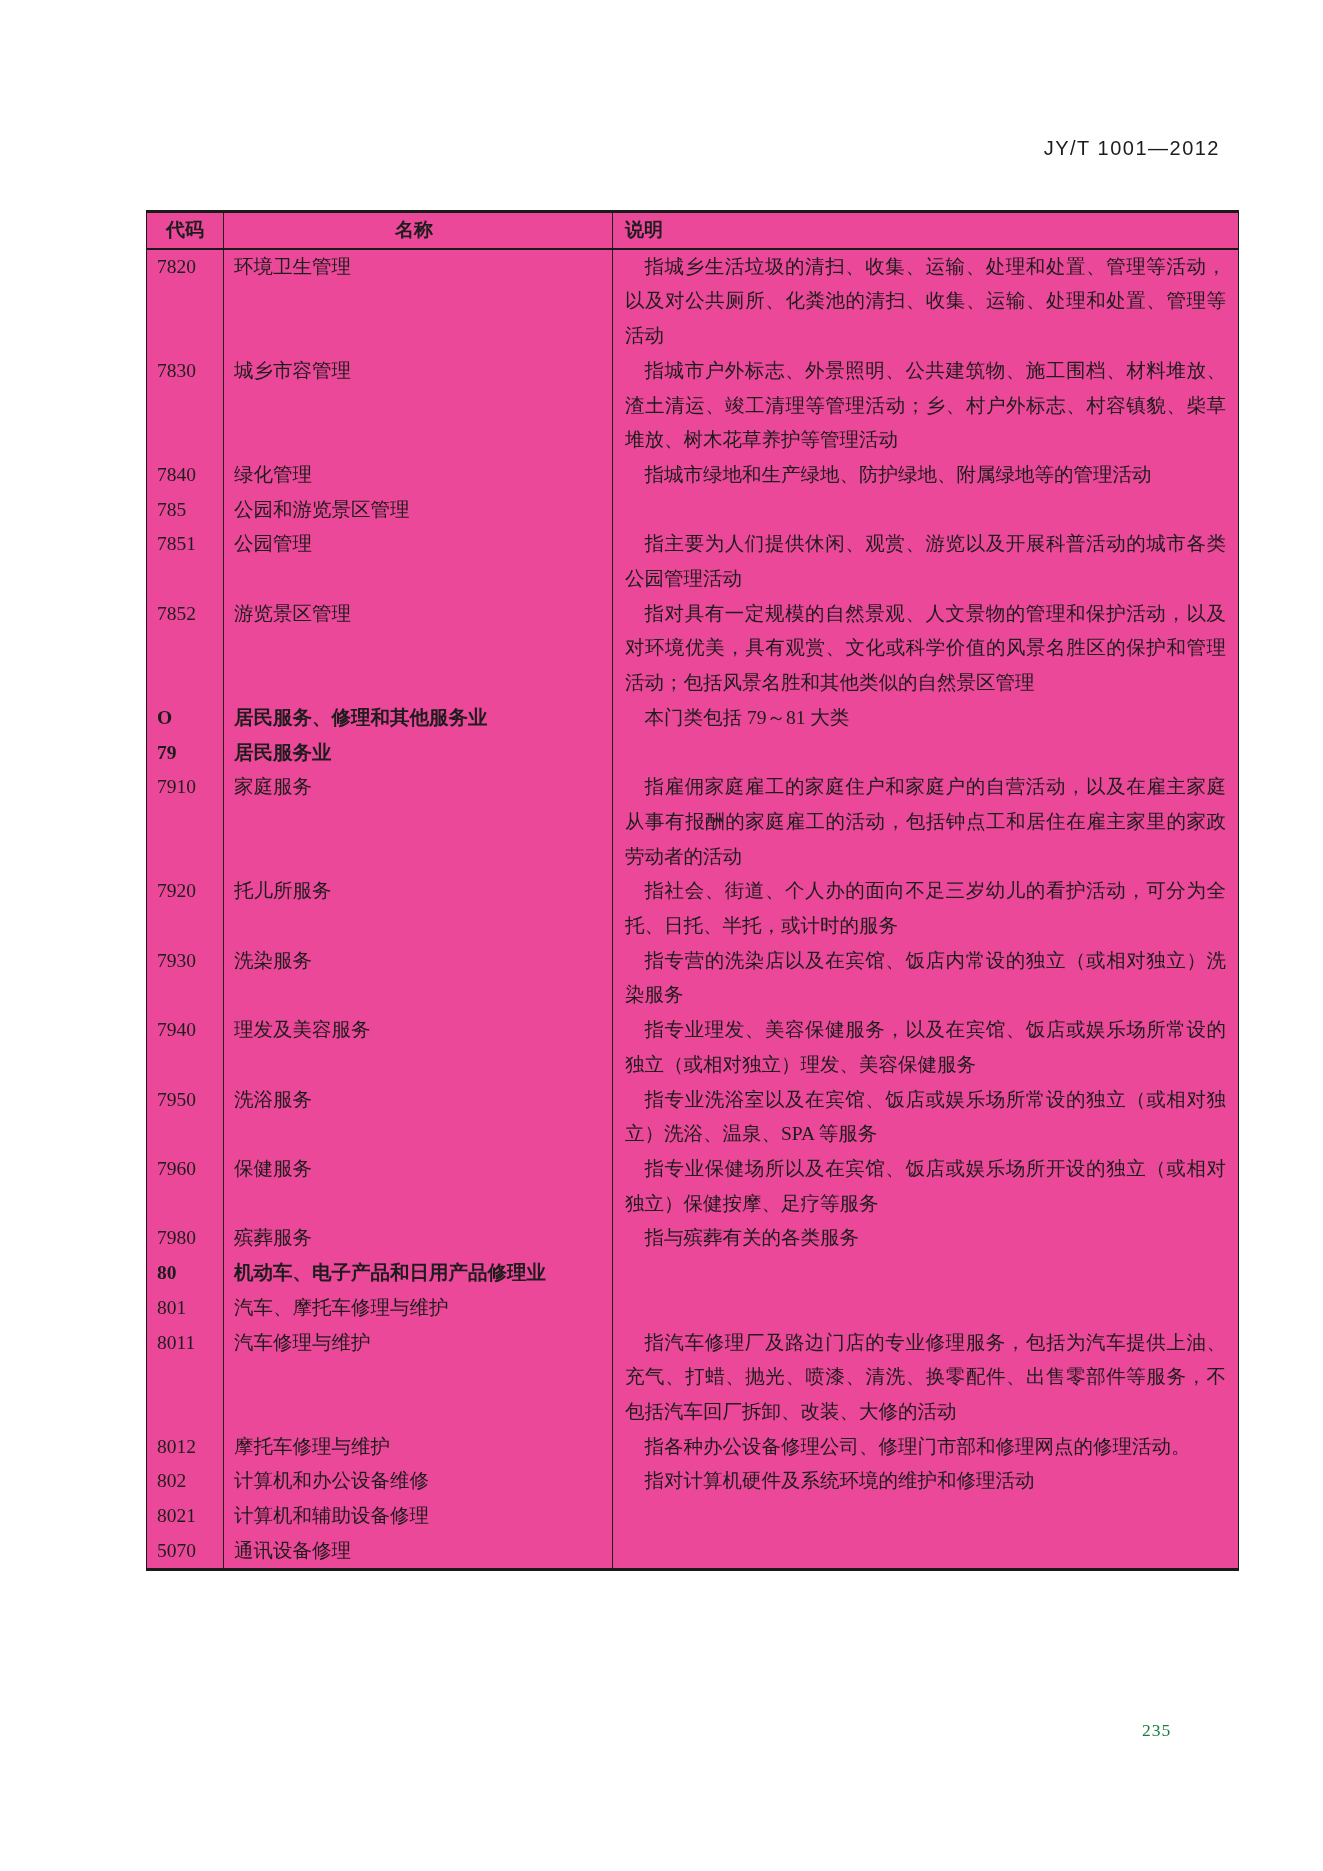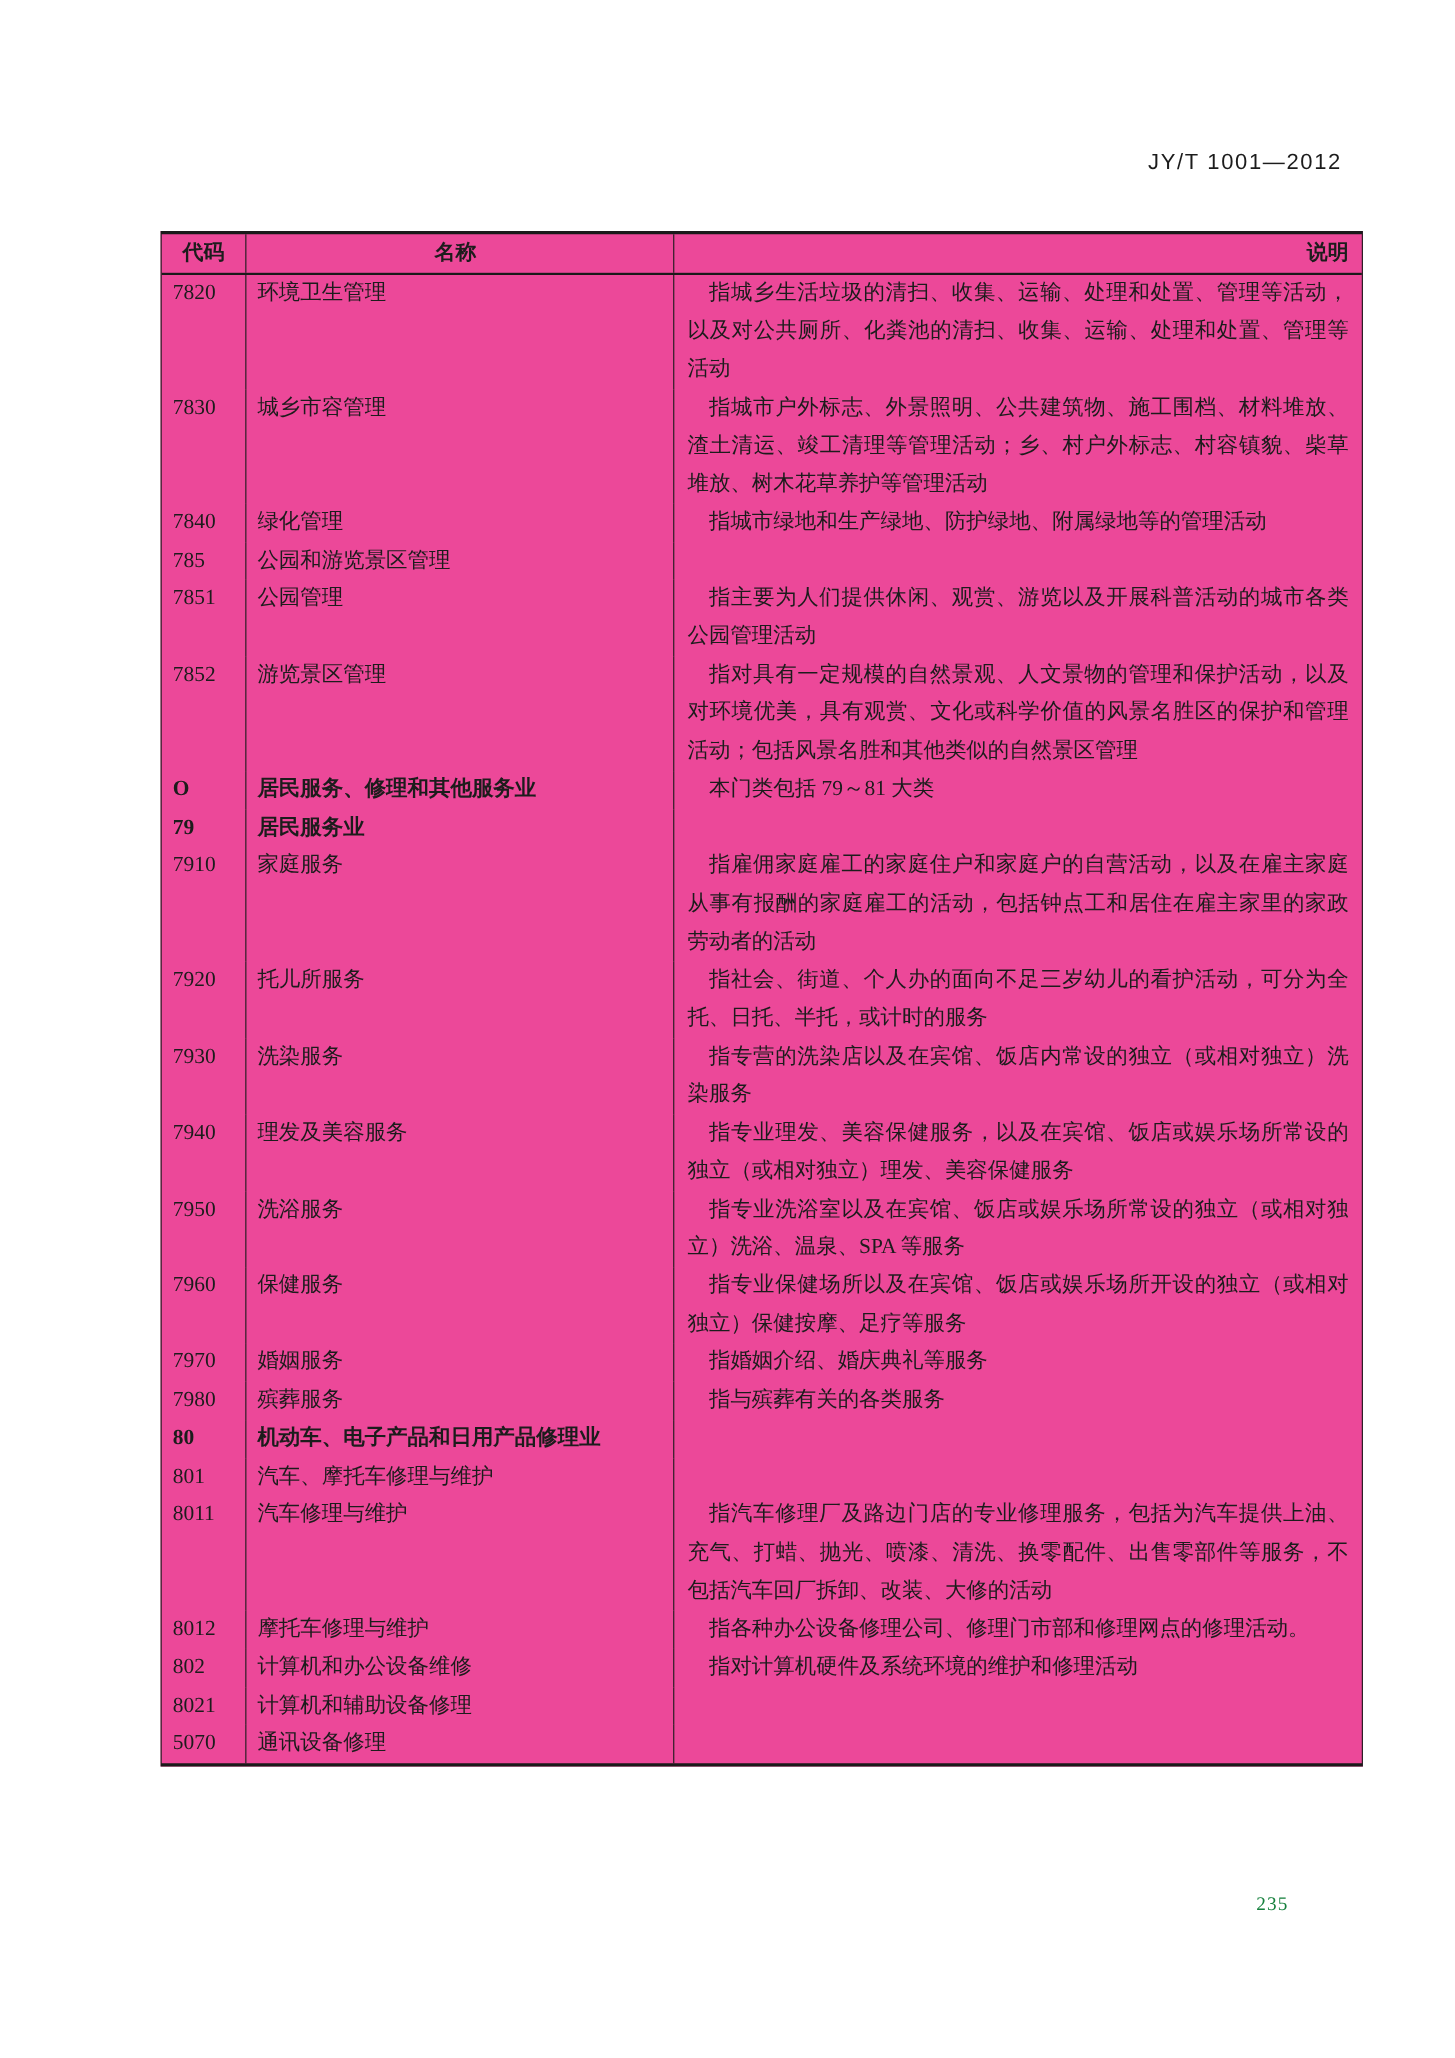--- a/index.html
+++ b/index.html
@@ -62,21 +62,21 @@
     flex-shrink:0;
   }
   .c-desc{
     flex:1;
     box-sizing:border-box;
     padding:0 12px;
     line-height:34.7px;
     text-align:justify;
     text-indent:1em;
   }
-  .thead .c-desc{text-align:right;text-indent:0;}
+  .thead .c-desc{text-align:left;text-indent:0;}
   .row.bold-row .c-code,
   .row.bold-row .c-name{font-weight:bold;}
   .page-number{
     position:absolute;
     top:1720px;
     left:1142px;
     font-size:17.5px;
     letter-spacing:1px;
     color:#15803d;
   }
@@ -159,25 +159,20 @@
     <div class="c-code">7950</div>
     <div class="c-name">洗浴服务</div>
     <div class="c-desc">指专业洗浴室以及在宾馆、饭店或娱乐场所常设的独立（或相对独立）洗浴、温泉、SPA 等服务</div>
   </div>
         <div class="row">
     <div class="c-code">7960</div>
     <div class="c-name">保健服务</div>
     <div class="c-desc">指专业保健场所以及在宾馆、饭店或娱乐场所开设的独立（或相对独立）保健按摩、足疗等服务</div>
   </div>
         <div class="row">
-    <div class="c-code">7970</div>
-    <div class="c-name">婚姻服务</div>
-    <div class="c-desc">指婚姻介绍、婚庆典礼等服务</div>
-  </div>
-        <div class="row">
     <div class="c-code">7980</div>
     <div class="c-name">殡葬服务</div>
     <div class="c-desc">指与殡葬有关的各类服务</div>
   </div>
         <div class="row bold-row">
     <div class="c-code">80</div>
     <div class="c-name">机动车、电子产品和日用产品修理业</div>
     <div class="c-desc"></div>
   </div>
         <div class="row">

